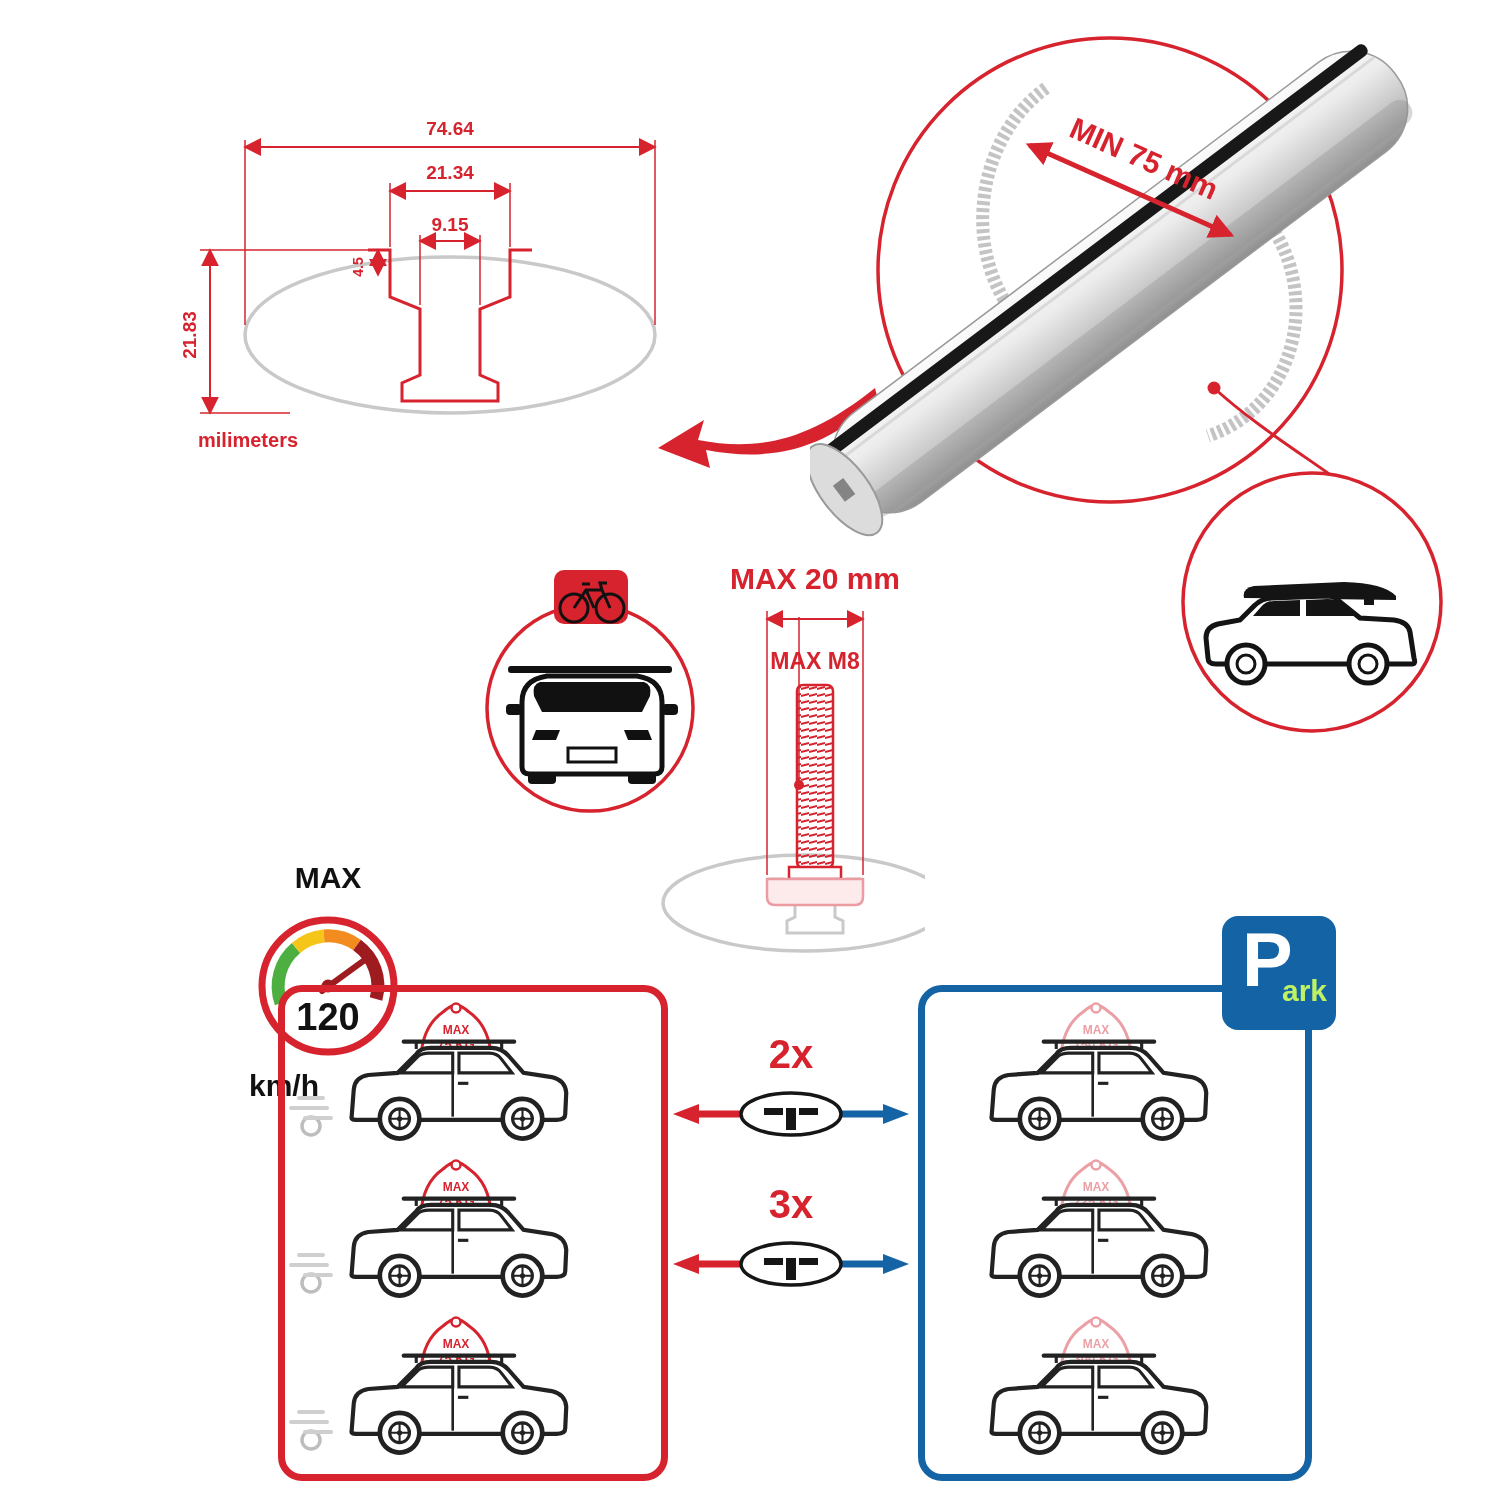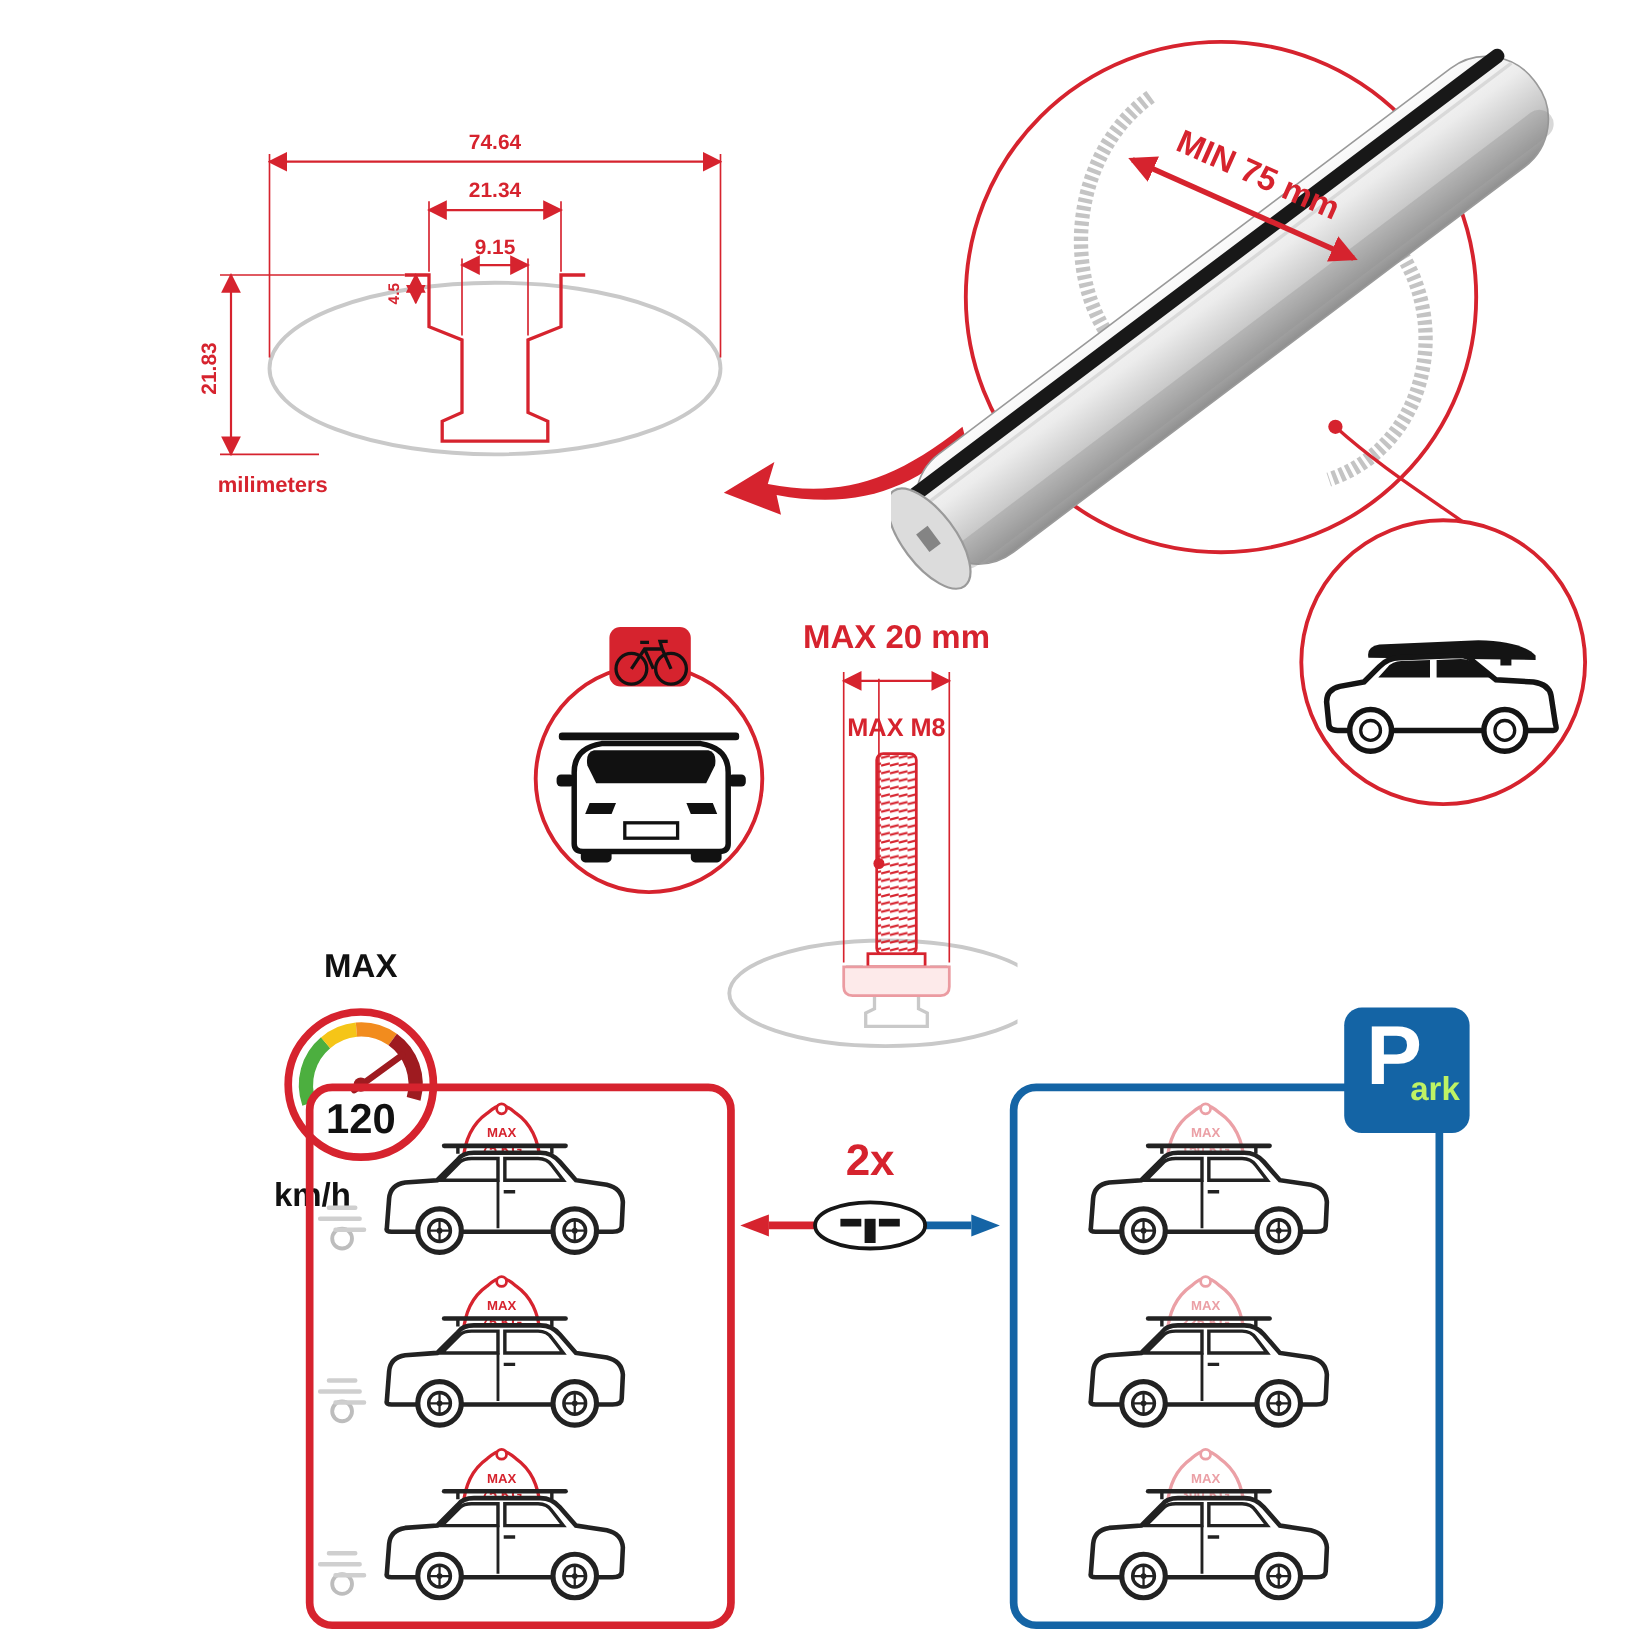--- a/index.html
+++ b/index.html
@@ -258,20 +258,33 @@
       <polygon points="34,72 8,82 34,92" fill="#d6232e"></polygon>
       <path d="M126,82 L218,82" stroke="#1464a5" stroke-width="7"></path>
       <polygon points="218,72 244,82 218,92" fill="#1464a5"></polygon>
       <ellipse cx="126" cy="82" rx="50" ry="21" fill="#fff" stroke="#161616" stroke-width="3.5"></ellipse>
       <rect x="99" y="76" width="19" height="7" fill="#161616"></rect>
       <rect x="134" y="76" width="19" height="7" fill="#161616"></rect>
       <rect x="121" y="76" width="10" height="22" fill="#161616"></rect>
     </svg>
   </div>
 
+  <div class="count-row" style="top:1182px">
+    <svg width="252" height="120" viewBox="0 0 252 120">
+      <text x="126" y="36" class="redbig" style="font-size:40px;font-weight:800">3x</text>
+      <path d="M126,82 L34,82" stroke="#d6232e" stroke-width="7"></path>
+      <polygon points="34,72 8,82 34,92" fill="#d6232e"></polygon>
+      <path d="M126,82 L218,82" stroke="#1464a5" stroke-width="7"></path>
+      <polygon points="218,72 244,82 218,92" fill="#1464a5"></polygon>
+      <ellipse cx="126" cy="82" rx="50" ry="21" fill="#fff" stroke="#161616" stroke-width="3.5"></ellipse>
+      <rect x="99" y="76" width="19" height="7" fill="#161616"></rect>
+      <rect x="134" y="76" width="19" height="7" fill="#161616"></rect>
+      <rect x="121" y="76" width="10" height="22" fill="#161616"></rect>
+    </svg>
+  </div>
 
 
   <div class="panel panel-blue">
 
     <div class="car-row">
       <svg class="badge pink" width="86" height="60" viewBox="0 0 86 60">
         <path d="M8,56 Q10,26 30,12 Q38,5 43,5 Q48,5 56,12 Q76,26 78,56 Z" fill="#fff" stroke-width="3"></path>
         <circle cx="43" cy="8" r="4.5" fill="#fff" stroke-width="2.5"></circle>
         <text x="43" y="34" style="font-size:12px">MAX</text>
         <text x="43" y="49" style="font-size:13px">150 KG</text>

